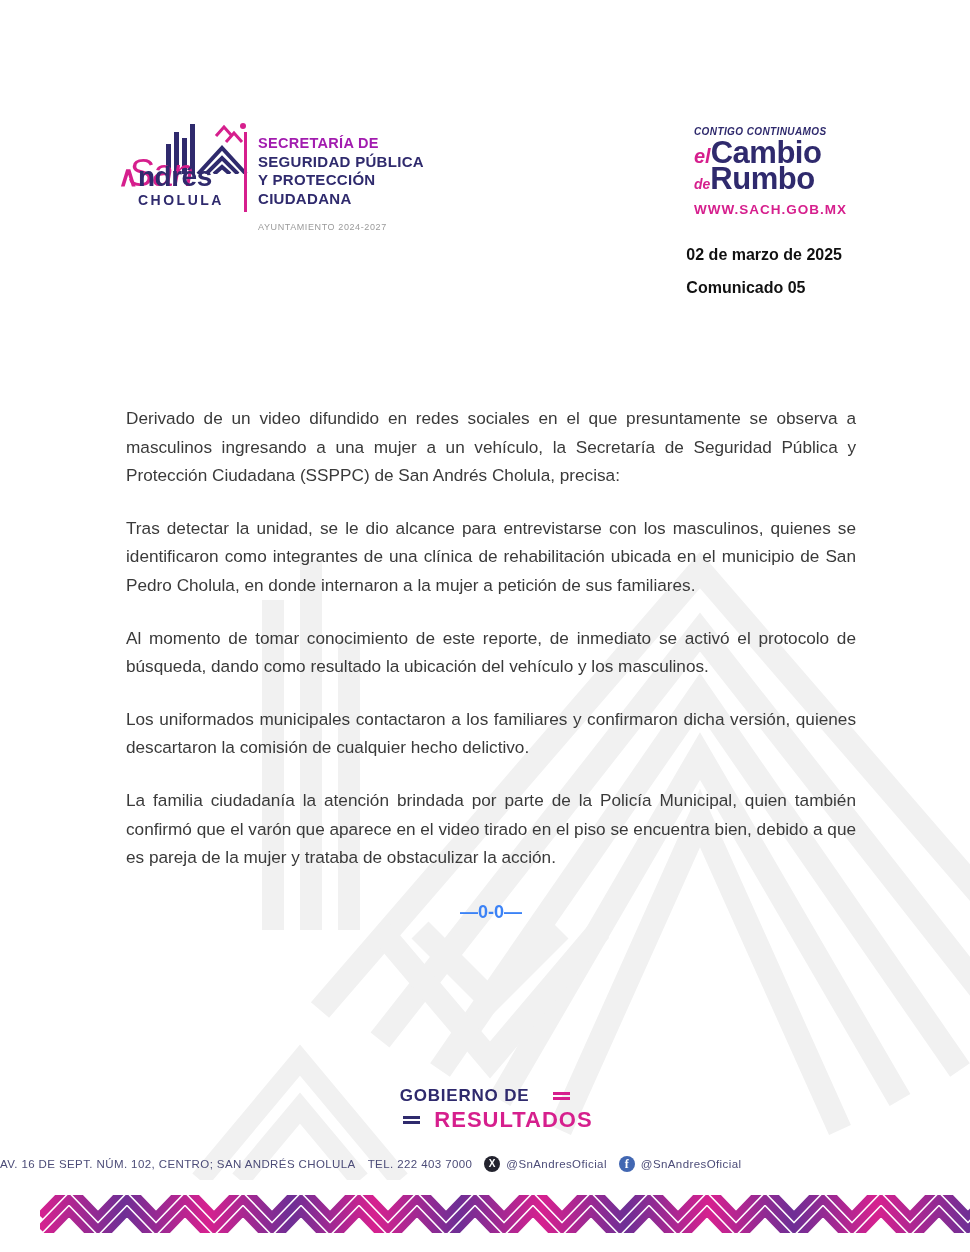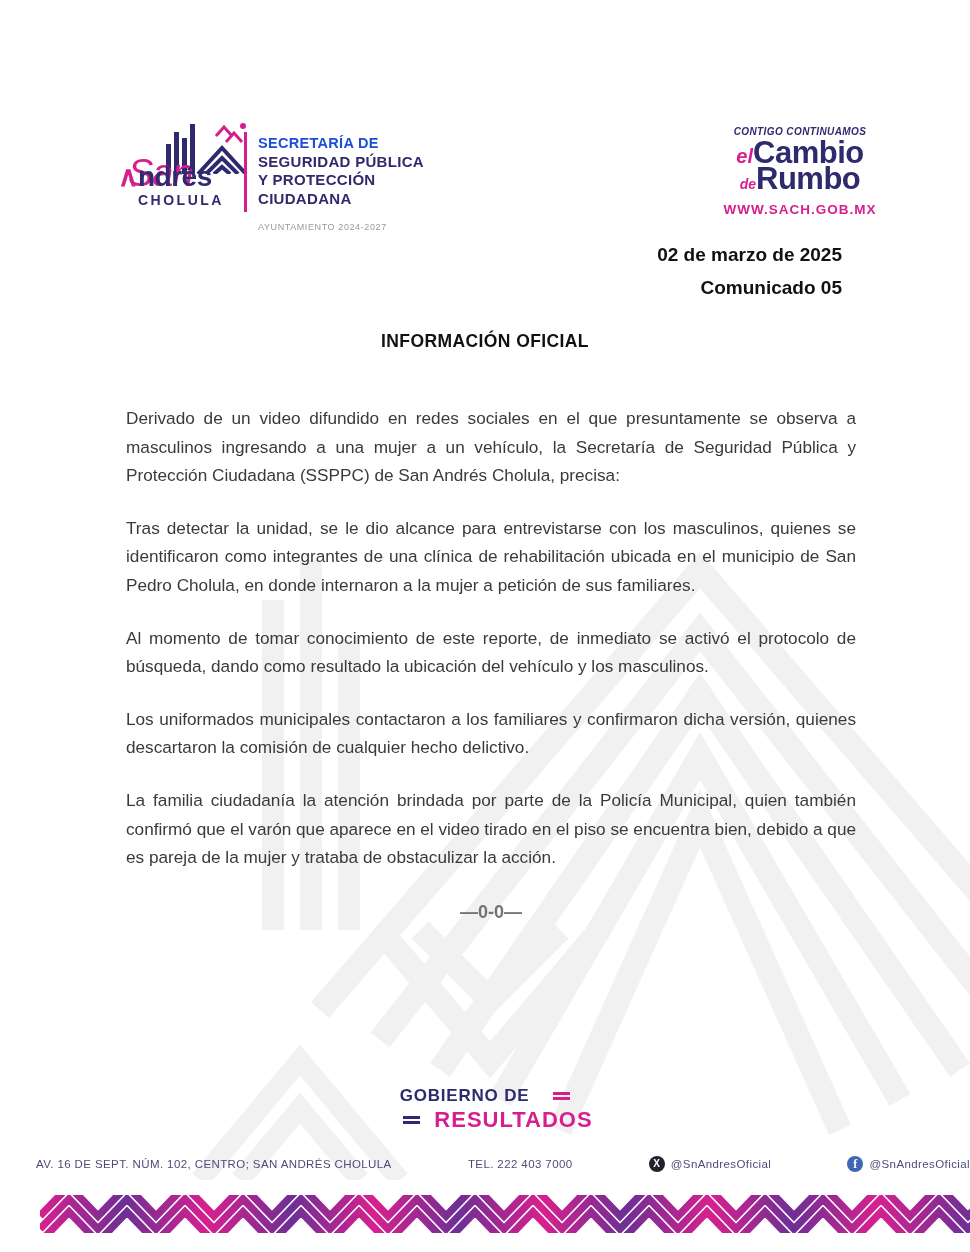--- a/index.html
+++ b/index.html
@@ -14,61 +14,61 @@
 
   
   .brand { position:absolute; left:112px; top:120px; width:330px; height:110px; z-index:1; }
   .brand-icon { position:absolute; left:52px; top:2px; }
   .brand-san { position:absolute; left:16px; top:32px; font-size:38px; font-weight:normal; font-style:italic; color:#d61f8d; letter-spacing:-1px; }
   .brand-andres { position:absolute; left:6px; top:40px; font-size:28px; font-weight:bold; color:#2f2a6d; letter-spacing:-0.5px; }
   .brand-andres .chev { color:#d61f8d; font-style:normal; }
   .brand-cholula { position:absolute; left:26px; top:72px; font-size:14px; font-weight:bold; color:#2f2a6d; letter-spacing:2.5px; }
   .brand-divider { position:absolute; left:132px; top:12px; width:3px; height:80px; background:#d61f8d; }
   .brand-dept { position:absolute; left:146px; top:14px; line-height:18.5px; }
-  .dept-1 { color:#1d4ed8; font-size:14.5px; font-weight:bold; letter-spacing:.3px; }
+  .dept-1 { color:#a21caf; font-size:14.5px; font-weight:bold; letter-spacing:.3px; }
   .dept-b { color:#2f2a6d; font-size:15px; font-weight:bold; letter-spacing:.3px; }
   .dept-small { color:#9a9a9a; font-size:9px; letter-spacing:.6px; margin-top:10px; }
 
   
-  .campaign { position:absolute; right:64px; top:126px; width:212px; text-align:center; z-index:1; }
+  .campaign { position:absolute; right:64px; top:126px; width:212px; text-align:left; z-index:1; }
   .campaign-tag { color:#2f2a6d; font-size:10px; font-weight:bold; font-style:italic; letter-spacing:.4px; }
   .campaign-l1 { margin-top:1px; line-height:30px; white-space:nowrap; }
   .campaign-l2 { margin-top:-9px; line-height:30px; white-space:nowrap; }
   .c-small { color:#d61f8d; font-weight:bold; font-style:italic; }
   .c-small.el { font-size:20px;margin-top:10px; }
   .c-small.de { font-size:14px; }
   .c-big { color:#2f2a6d; font-weight:bold; font-size:31px; letter-spacing:-0.5px; }
   .campaign-url { margin-top:3px; color:#d61f8d; font-size:13.5px; font-weight:bold; letter-spacing:1px; }
 
   
-  .meta { position:absolute; right:128px; top:238px; text-align:right; z-index:1;
-          color:#111; font-weight:bold; font-size:19px; line-height:33px; }
+  .meta { position:absolute; right:128px; top:238px; text-align:left; z-index:1;
+          color:#111; font-weight:bold; font-size:16px; line-height:33px; }
   .doc-title { position:absolute; left:0; right:0; top:331px; text-align:center; z-index:1;
                color:#111; font-weight:bold; font-size:17.5px; letter-spacing:.4px; }
 
   
   .body-text { position:absolute; left:126px; width:730px; top:404px; z-index:1;
                font-size:17.2px; line-height:28.6px; text-align:justify; color:#3a3a3a; }
   .body-text p { margin:0 0 24px 0; }
-  .end-marker { text-align:center; font-size:18px; font-weight:600; color:#737373; margin-top:26px; }
+  .end-marker { text-align:center; font-size:18px; font-weight:600; color:#3b82f6; margin-top:26px; }
 
   
   .gov-logo { position:absolute; left:0; right:0; top:1086px; z-index:1;
               display:flex; flex-direction:column; align-items:center; }
   .gov-l1 { display:flex; align-items:center; gap:24px; }
   .gov-l2 { display:flex; align-items:center; gap:14px; margin-top:1px; margin-left:26px; }
   .gov-t1 { color:#2f2a6d; font-size:17px; font-weight:800; letter-spacing:.8px; }
   .gov-t2 { color:#d61f8d; font-size:22px; font-weight:bold; letter-spacing:1px; }
   .eq { width:17px; height:8px; border-top:3px solid; border-bottom:3px solid; }
   .eq.pink { border-color:#d61f8d; }
   .eq.navy { border-color:#2f2a6d; }
 
   .contact { position:absolute; left:0; right:0; top:1156px; z-index:1;
-             display:flex; justify-content:space-between; align-items:center; gap:28px;
-             font-size:11.5px; color:#4c4c78; letter-spacing:.4px; white-space:nowrap;padding-left:36px; }
+             display:flex; justify-content:flex-start; align-items:center; gap:12px;
+             font-size:11.5px; color:#4c4c78; letter-spacing:.4px; white-space:nowrap; }
   .handle { display:flex; align-items:center; gap:6px; }
   .sicon { display:inline-flex; align-items:center; justify-content:center;
            width:16px; height:16px; border-radius:50%; color:#fff;
            font-size:10px; font-weight:bold; line-height:1; }
   .sicon.x  { background:#23232e; }
   .sicon.fb { background:#4267b2; font-family:"Liberation Serif", serif; font-size:12px; }
 
   
   .band { position:absolute; left:40px; top:1195px; width:930px; height:38px; z-index:1; }
 </style>
@@ -138,21 +138,20 @@
     <div class="campaign-l1"><span class="c-small el">el</span><span class="c-big">Cambio</span></div>
     <div class="campaign-l2"><span class="c-small de">de</span><span class="c-big">Rumbo</span></div>
     <div class="campaign-url">WWW.SACH.GOB.MX</div>
   </div>
 
   <div class="meta">
     <div>02 de marzo de 2025</div>
     <div>Comunicado 05</div>
   </div>
 
-  <div class="doc-title">INFORMACIÓN OFICIAL</div>
 
   <div class="body-text">
     <p>Derivado de un video difundido en redes sociales en el que presuntamente se observa a masculinos ingresando a una mujer a un vehículo, la Secretaría de Seguridad Pública y Protección Ciudadana (SSPPC) de San Andrés Cholula, precisa:</p>
     <p>Tras detectar la unidad, se le dio alcance para entrevistarse con los masculinos, quienes se identificaron como integrantes de una clínica de rehabilitación ubicada en el municipio de San Pedro Cholula, en donde internaron a la mujer a petición de sus familiares.</p>
     <p>Al momento de tomar conocimiento de este reporte, de inmediato se activó el protocolo de búsqueda, dando como resultado la ubicación del vehículo y los masculinos.</p>
     <p>Los uniformados municipales contactaron a los familiares y confirmaron dicha versión, quienes descartaron la comisión de cualquier hecho delictivo.</p>
     <p>La familia ciudadanía la atención brindada por parte de la Policía Municipal, quien también confirmó que el varón que aparece en el video tirado en el piso se encuentra bien, debido a que es pareja de la mujer y trataba de obstaculizar la acción.</p>
     <div class="end-marker">—0-0—</div>
   </div>
 

